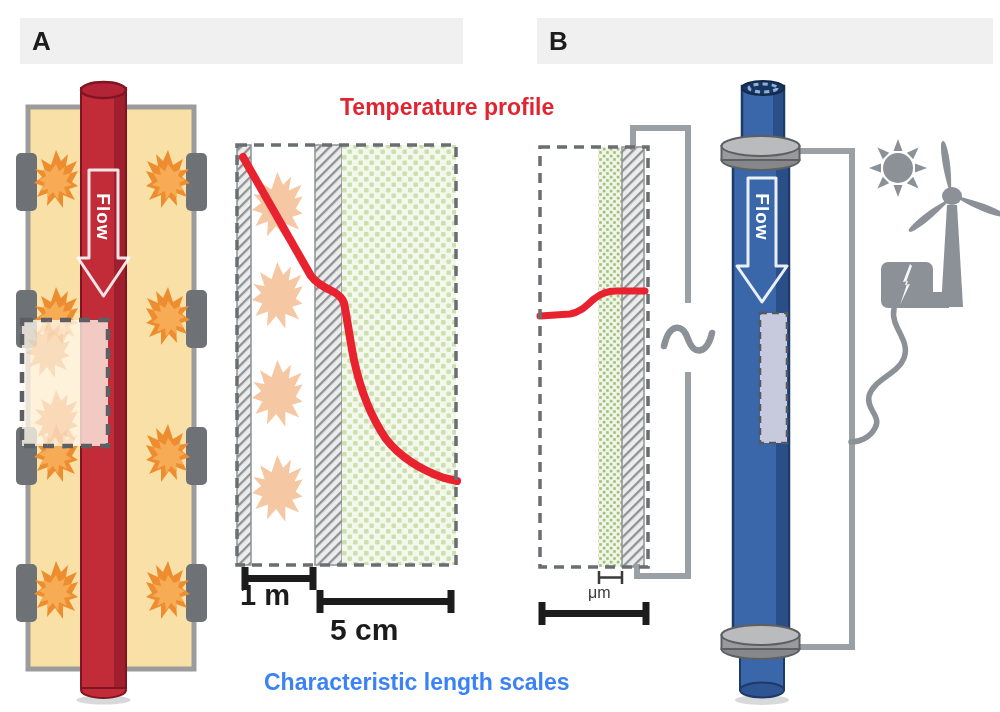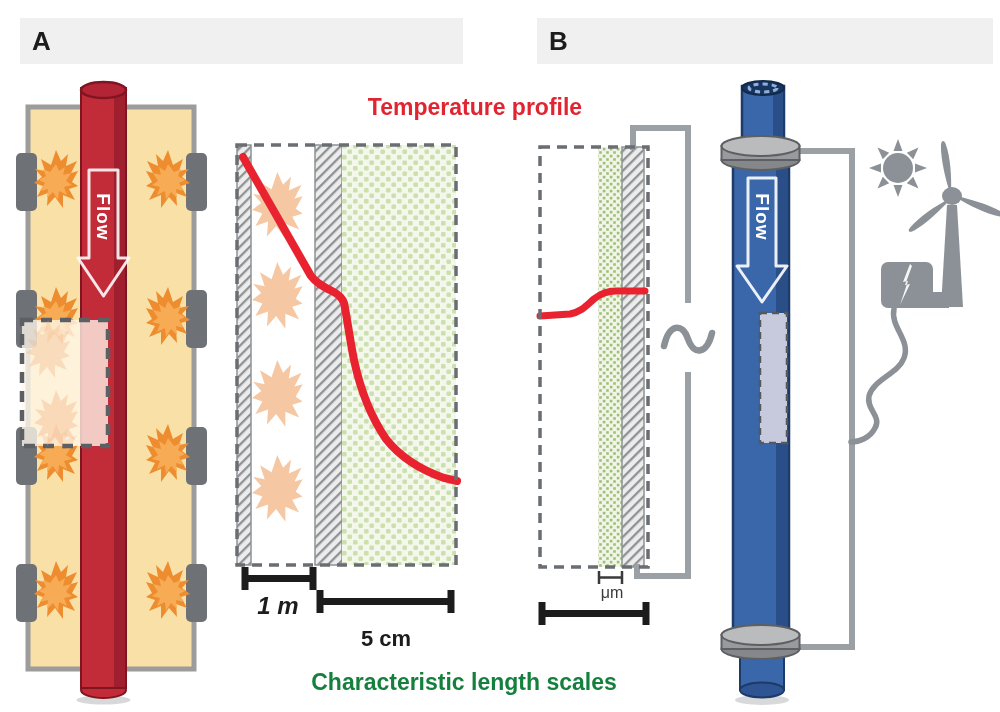--- a/index.html
+++ b/index.html
@@ -9,32 +9,32 @@
   }
   .art{position:absolute;left:0;top:0;z-index:1;}
   .band{
     position:absolute;top:18px;height:46px;background:#f0f0f0;z-index:2;
     display:flex;align-items:center;color:#1c1c1c;
   }
   .band-a{left:20px;width:443px;}
   .band-b{left:537px;width:456px;}
   .panel-letter{font-weight:bold;font-size:26px;margin-left:12px;}
   .band-title{flex:1;text-align:center;font-weight:bold;font-size:23px;letter-spacing:0.5px;}
-  .overlay-label{position:absolute;z-index:3;text-align:center;}
+  .overlay-label{position:absolute;z-index:3;}
   .profile-title{left:340px;top:94px;width:270px;font-size:23px;font-weight:bold;color:#e02531;}
-  .caption{left:264px;top:669px;width:400px;font-size:23px;font-weight:bold;color:#15803d;}
+  .caption{left:264px;top:669px;width:400px;font-size:23px;font-weight:bold;color:#3b82f6;}
   .flow-label{
     position:absolute;z-index:3;width:60px;text-align:center;color:#ffffff;
     font-weight:bold;font-size:19px;letter-spacing:1px;transform:rotate(90deg);
   }
   .flow-red{left:73px;top:206px;}
   .flow-blue{left:732px;top:206px;}
   .scale-label{font-weight:bold;color:#1c1c1c;}
-  .lbl-1m{left:240px;top:592px;width:76px;font-size:24px;font-style:italic;}
-  .lbl-5cm{left:330px;top:626px;width:112px;font-size:22px;}
+  .lbl-1m{left:240px;top:579px;width:76px;font-size:29px;}
+  .lbl-5cm{left:330px;top:613px;width:112px;font-size:30px;}
   .lbl-um{left:588px;top:584px;width:48px;font-size:16px;font-weight:normal;color:#3a3a3a;}
   .lbl-3mm{left:538px;top:626px;width:112px;font-size:22px;}
 </style>
 </head>
 <body>
 
 <div class="stage">
 
   <div class="band band-a">
     <span class="panel-letter">A</span>

